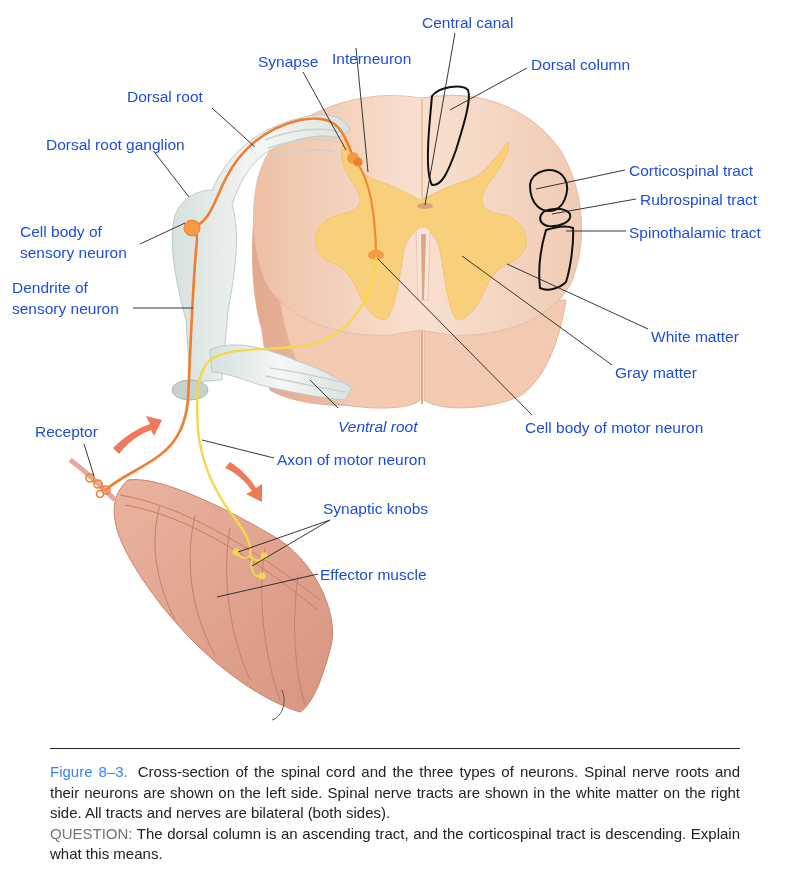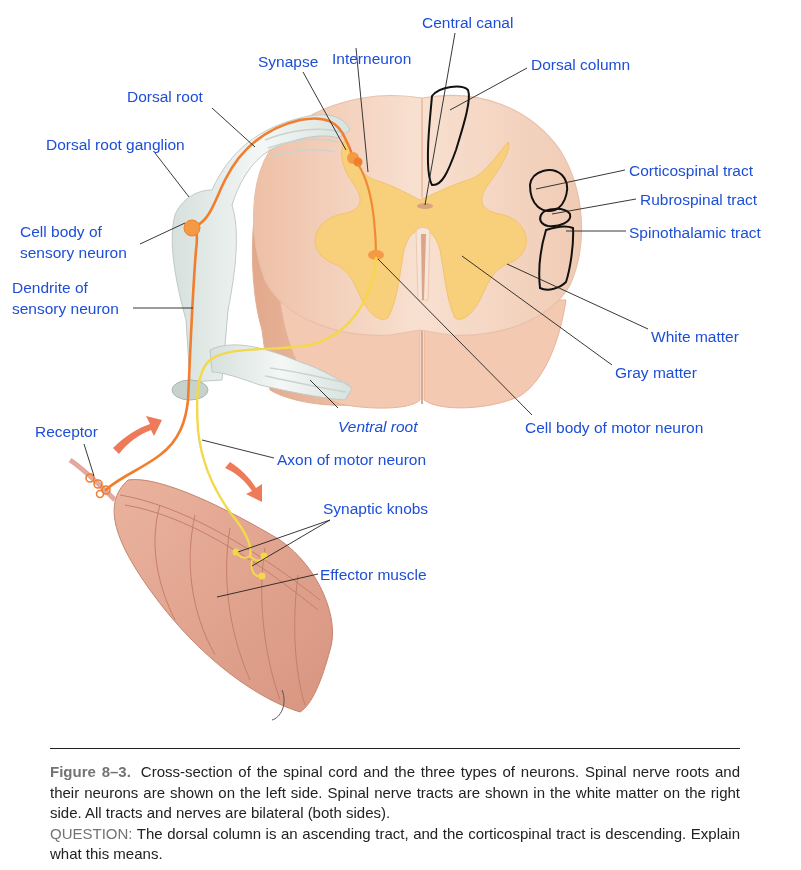--- a/index.html
+++ b/index.html
@@ -1,21 +1,21 @@
 <!DOCTYPE html>
 <html><head>
 <meta charset="utf-8">
 <style>
   html, body { margin:0; padding:0; background:#ffffff; }
   body { width:801px; height:870px; position:relative; overflow:hidden; font-family:"Liberation Sans", sans-serif; }
   #diagram { position:absolute; left:0; top:0; width:801px; height:740px; }
   .lbl { position:absolute; font-family:"Liberation Sans", sans-serif; font-size:15.5px; color:#1d4ed8; line-height:19px; white-space:nowrap; }
   .caption-rule { position:absolute; left:50px; top:748px; width:690px; height:0; border-top:1.5px solid #222; }
   .caption { position:absolute; left:50px; top:762px; width:690px; font-family:"Liberation Sans", sans-serif; font-size:15px; line-height:20.5px; color:#222; text-align:justify; }
-  .fig-num { color:#737373; font-weight:bold; margin-right:10px; }
+  .fig-num { color:#3b82f6; font-weight:normal; margin-right:10px; }
   .q-label { color:#737373; font-weight:normal; }
 </style>
 </head>
 <body>
 
 <svg id="diagram" viewBox="0 0 801 740" xmlns="http://www.w3.org/2000/svg">
   <defs>
     <linearGradient id="wmGrad" x1="0" y1="0" x2="1" y2="0">
       <stop offset="0" stop-color="#eec0a6"></stop>
       <stop offset="0.5" stop-color="#f8e0d0"></stop>

